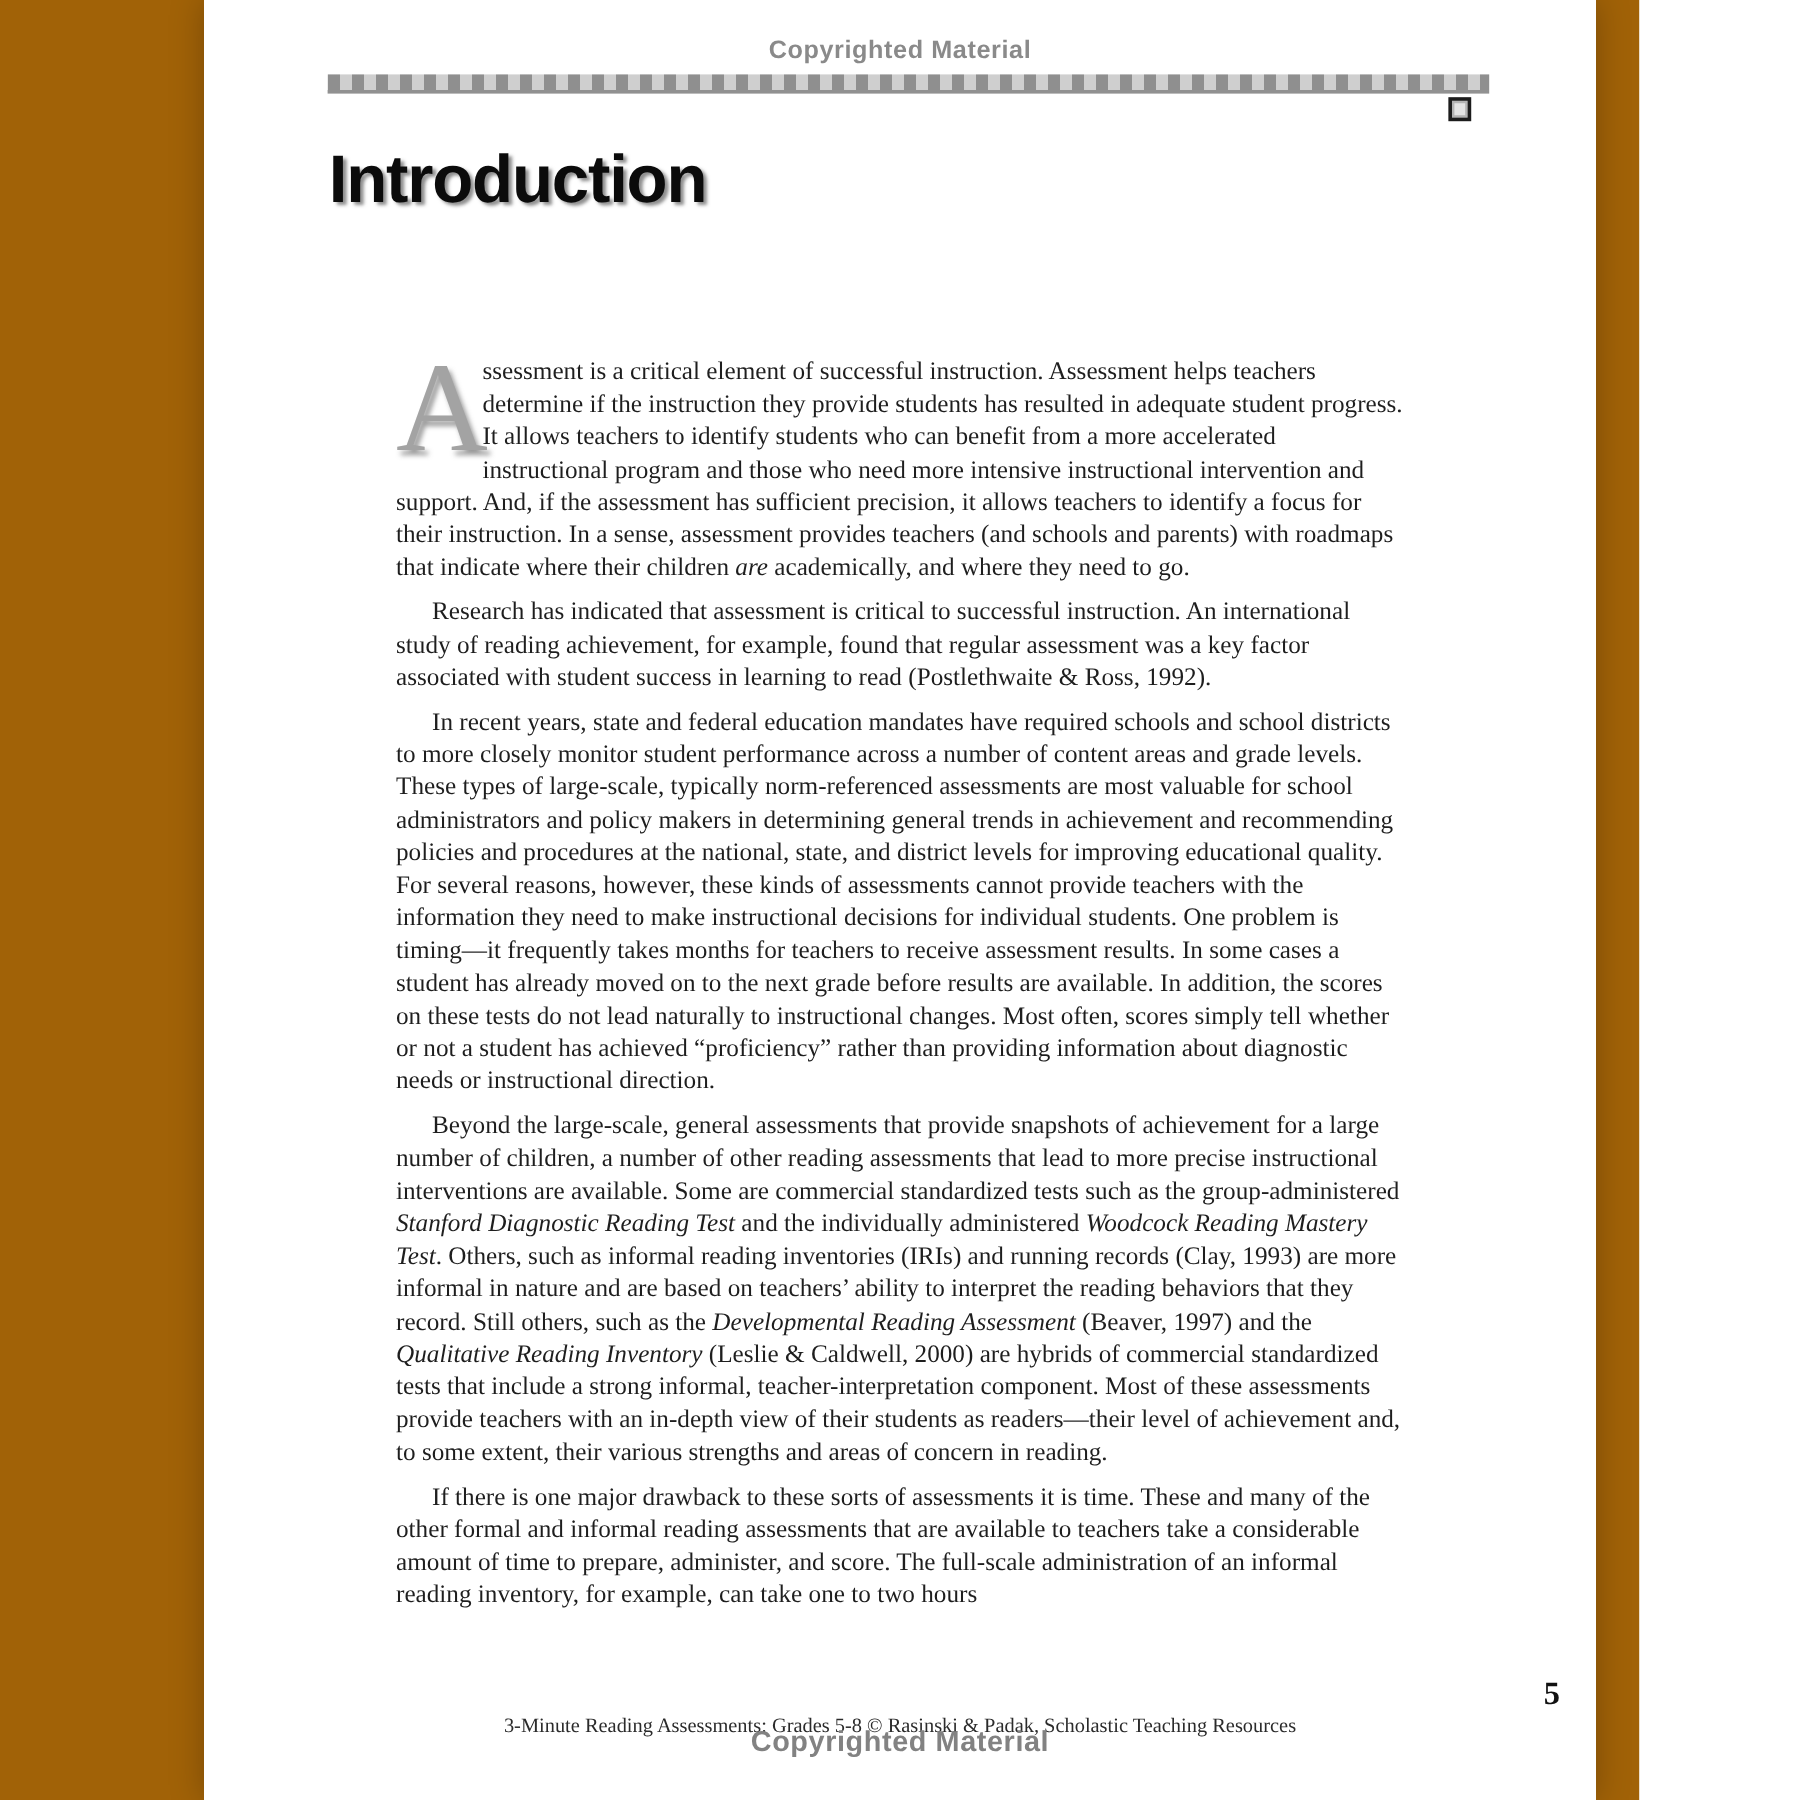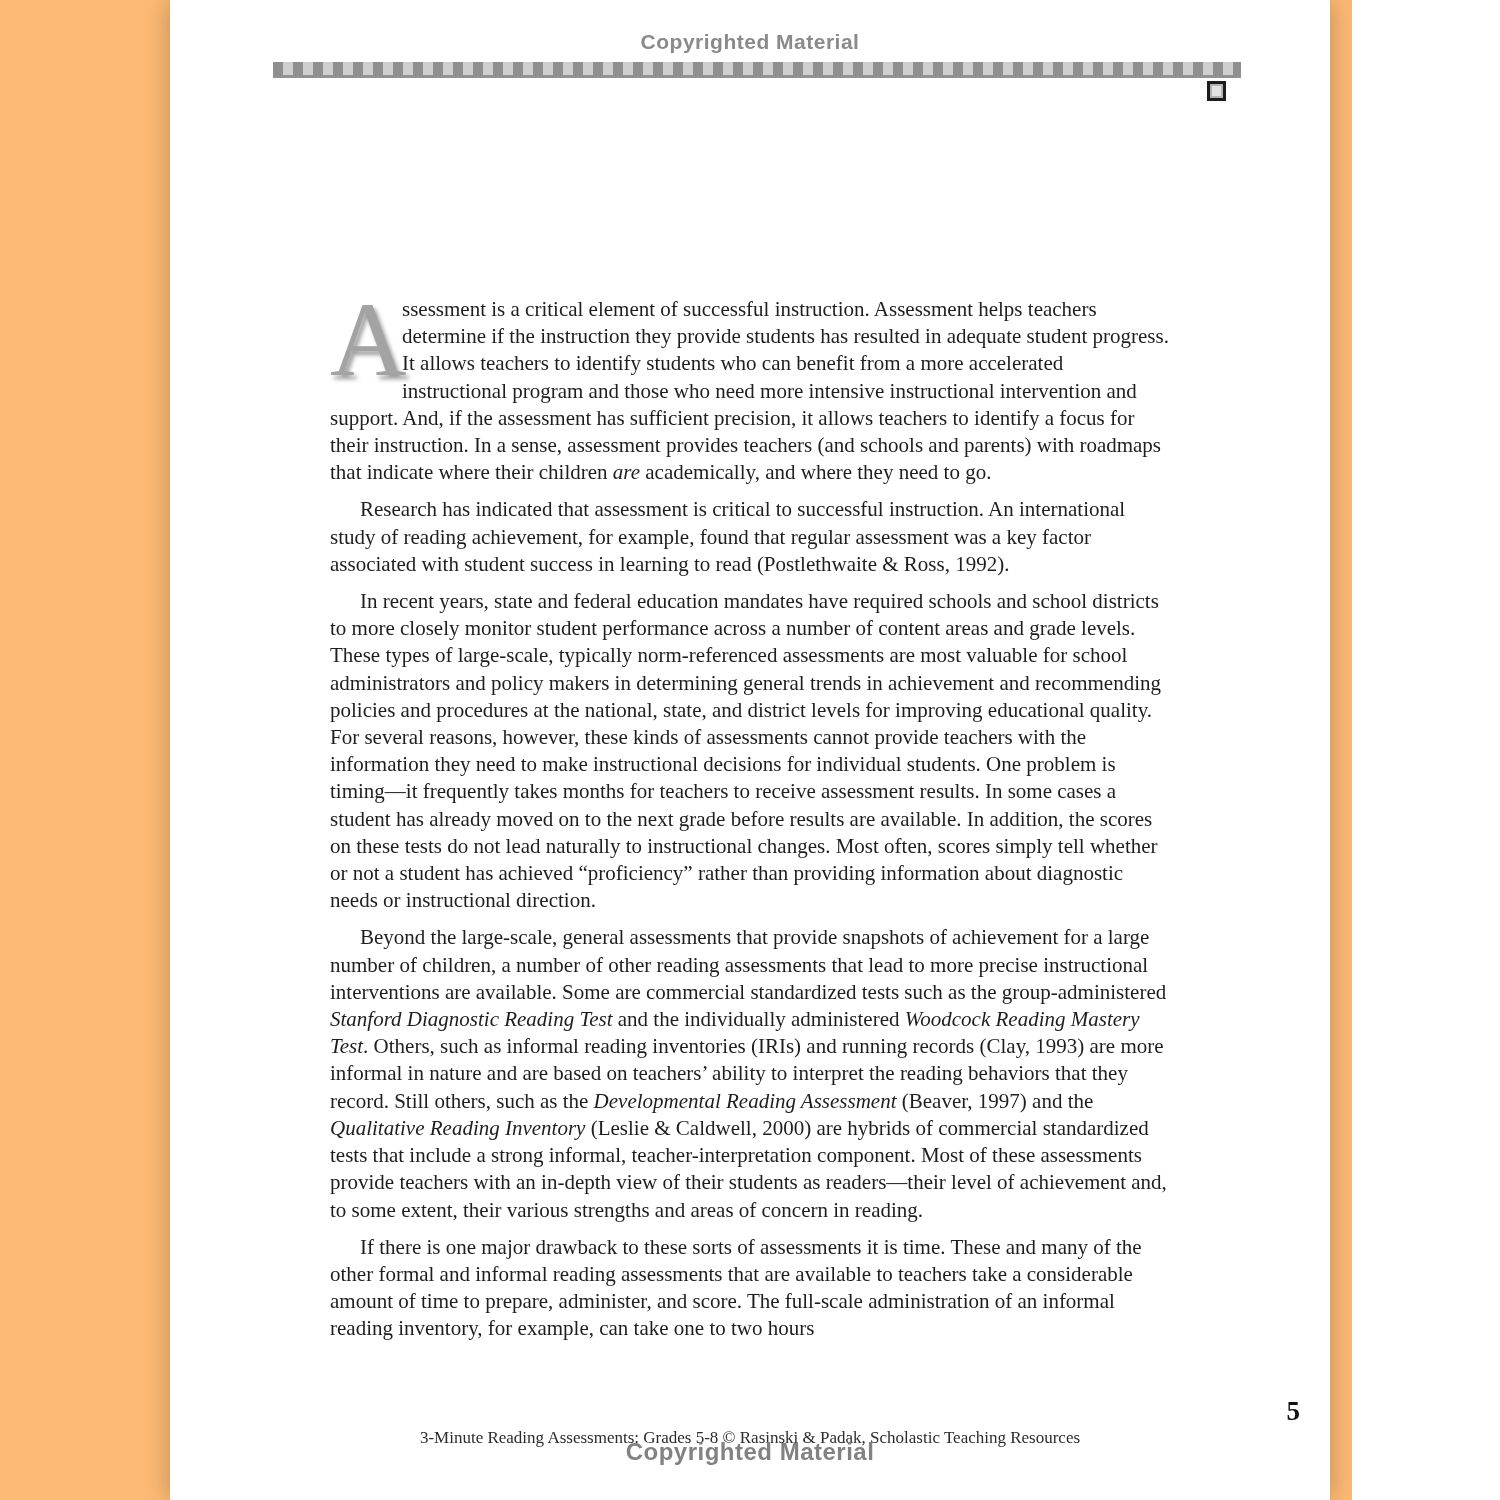--- a/index.html
+++ b/index.html
@@ -4,23 +4,24 @@
 <style>
   html, body {
     margin: 0;
     padding: 0;
     background: #ffffff;
   }
   .stage {
     position: relative;
     width: 1352px;
     height: 1500px;
-    background: #fdba74;
+    background: #a16207;
     overflow: hidden;
     font-family: "Liberation Serif", serif;
+    padding-left: 14px;
   }
   .page {
     position: absolute;
     left: 170px;
     top: 0;
     width: 1160px;
     height: 1500px;
     background: #ffffff;
     box-shadow: 0 0 26px rgba(0,0,0,0.25);
   }
@@ -137,20 +138,21 @@
 
 <div class="stage">
   <div class="page">
 
     <div class="top-watermark">Copyrighted Material</div>
 
     <div class="deco-band"></div>
 
     <div class="square-ornament"></div>
 
+    <h1 class="page-title">Introduction</h1>
 
     <div class="article-body">
         <p class="body-para"><span class="drop-cap">A</span><span>ssessment is a critical element of successful instruction. Assessment helps teachers determine if the instruction they provide students has resulted in adequate student progress. It allows teachers to identify students who can benefit from a more accelerated instructional program and those who need more intensive instructional intervention and support. And, if the assessment has sufficient precision, it allows teachers to identify a focus for their instruction. In a sense, assessment provides teachers (and schools and parents) with roadmaps that indicate where their children </span><em>are</em><span> academically, and where they need to go.</span></p>
         <p class="body-para indent"><span>Research has indicated that assessment is critical to successful instruction. An international study of reading achievement, for example, found that regular assessment was a key factor associated with student success in learning to read (Postlethwaite &amp; Ross, 1992).</span></p>
         <p class="body-para indent"><span>In recent years, state and federal education mandates have required schools and school districts to more closely monitor student performance across a number of content areas and grade levels. These types of large-scale, typically norm-referenced assessments are most valuable for school administrators and policy makers in determining general trends in achievement and recommending policies and procedures at the national, state, and district levels for improving educational quality. For several reasons, however, these kinds of assessments cannot provide teachers with the information they need to make instructional decisions for individual students. One problem is timing—it frequently takes months for teachers to receive assessment results. In some cases a student has already moved on to the next grade before results are available. In addition, the scores on these tests do not lead naturally to instructional changes. Most often, scores simply tell whether or not a student has achieved “proficiency” rather than providing information about diagnostic needs or instructional direction.</span></p>
         <p class="body-para indent"><span>Beyond the large-scale, general assessments that provide snapshots of achievement for a large number of children, a number of other reading assessments that lead to more precise instructional interventions are available. Some are commercial standardized tests such as the group-administered </span><em>Stanford Diagnostic Reading Test</em><span> and the individually administered </span><em>Woodcock Reading Mastery Test</em><span>. Others, such as informal reading inventories (IRIs) and running records (Clay, 1993) are more informal in nature and are based on teachers’ ability to interpret the reading behaviors that they record. Still others, such as the </span><em>Developmental Reading Assessment</em><span> (Beaver, 1997) and the </span><em>Qualitative Reading Inventory</em><span> (Leslie &amp; Caldwell, 2000) are hybrids of commercial standardized tests that include a strong informal, teacher-interpretation component. Most of these assessments provide teachers with an in-depth view of their students as readers—their level of achievement and, to some extent, their various strengths and areas of concern in reading.</span></p>
         <p class="body-para indent"><span>If there is one major drawback to these sorts of assessments it is time. These and many of the other formal and informal reading assessments that are available to teachers take a considerable amount of time to prepare, administer, and score. The full-scale administration of an informal reading inventory, for example, can take one to two hours</span></p>
       </div>
 
     <div class="footer-credit">3-Minute Reading Assessments: Grades 5-8 © Rasinski &amp; Padak, Scholastic Teaching Resources</div>

